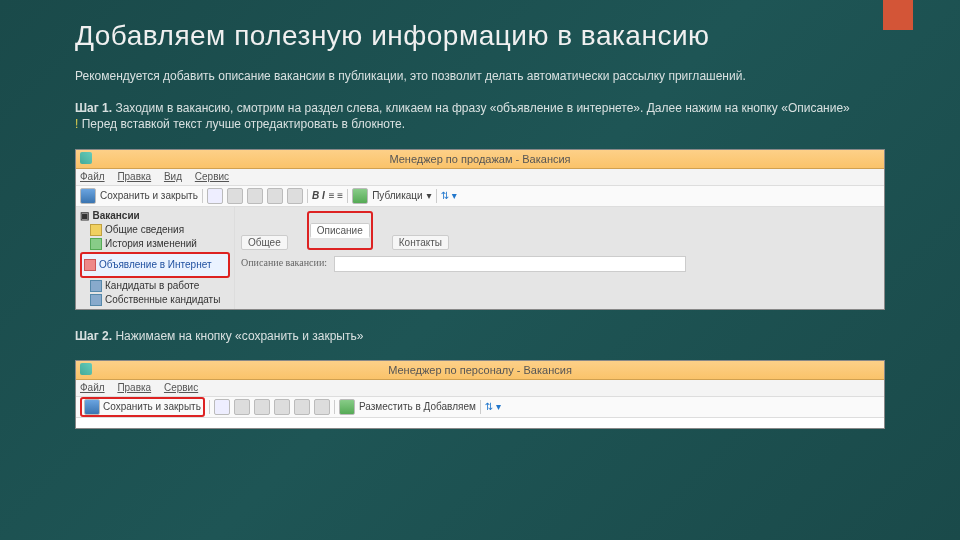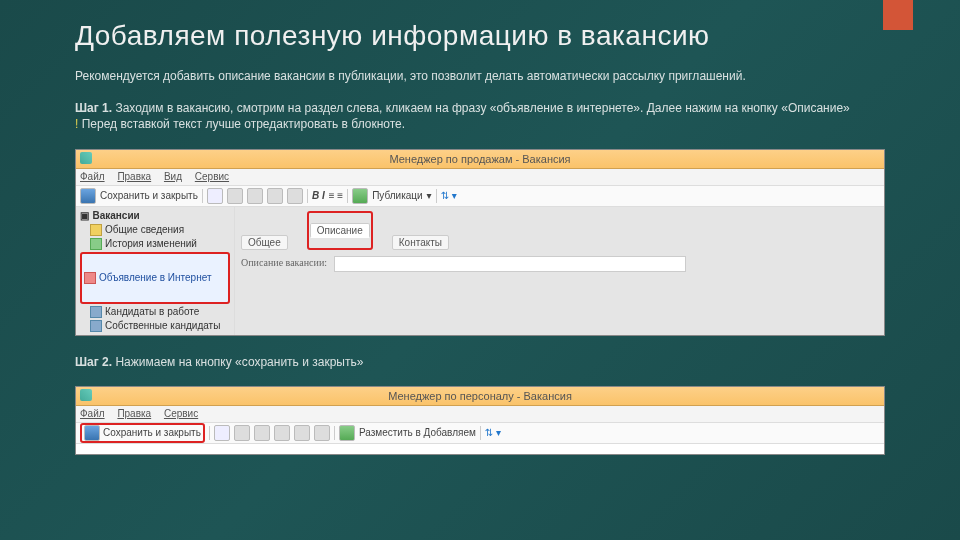--- a/index.html
+++ b/index.html
@@ -106,21 +106,21 @@
     padding: 2px 4px;
     font-size: 10px;
     line-height: 14px;
   }
   .tree-item { display: flex; align-items: center; gap: 3px; padding-left: 10px; }
   .tree-root { padding-left: 0; font-weight: bold; }
   .ti-ico { width: 10px; height: 10px; background: #f0d060; border: 1px solid #c0a040; display: inline-block; }
   .ti-ico.b { background: #8ac; border-color: #58a; }
   .ti-ico.g { background: #8c8; border-color: #5a5; }
   .ti-ico.r { background: #e88; border-color: #c55; }
-  .tree .hl { border: 2px solid #d22; border-radius: 3px; background: #eaf2ff; color: #2050a0; padding: 17px 2px; margin: 1px 0; }
+  .tree .hl { border: 2px solid #d22; border-radius: 3px; background: #eaf2ff; color: #2050a0; padding: 4px 2px; margin: 1px 0; }
 
   .right-pane { flex: 1; padding: 4px 6px; }
   .tabs { display: flex; gap: 19px; margin-bottom: 6px; align-items: flex-end; }
   .tab {
     font-size: 10px;
     padding: 1px 6px;
     border: 1px solid #ccc;
     border-radius: 2px;
     background: #f6f6f6;
     color: #555;

